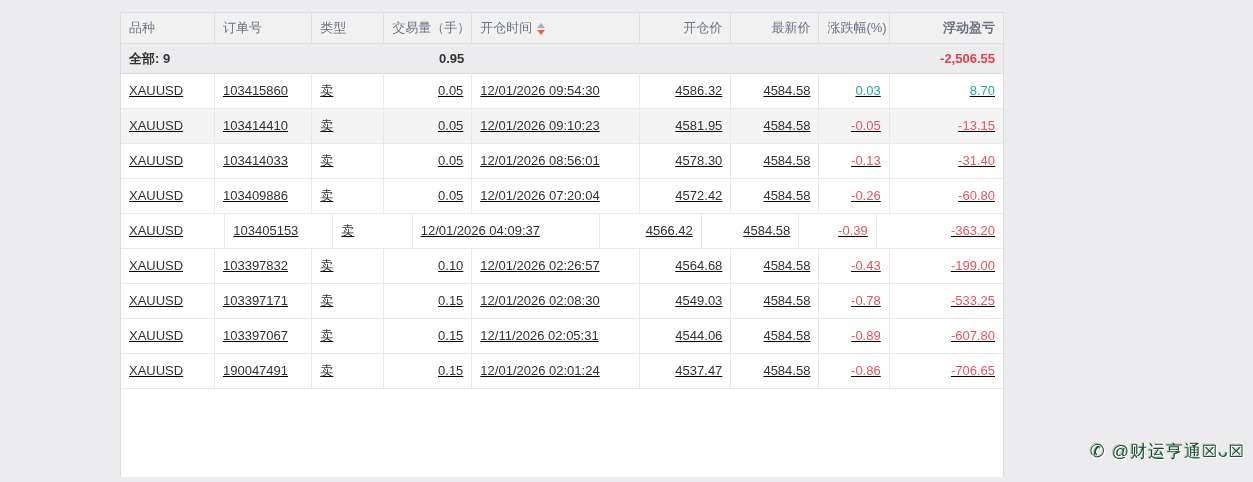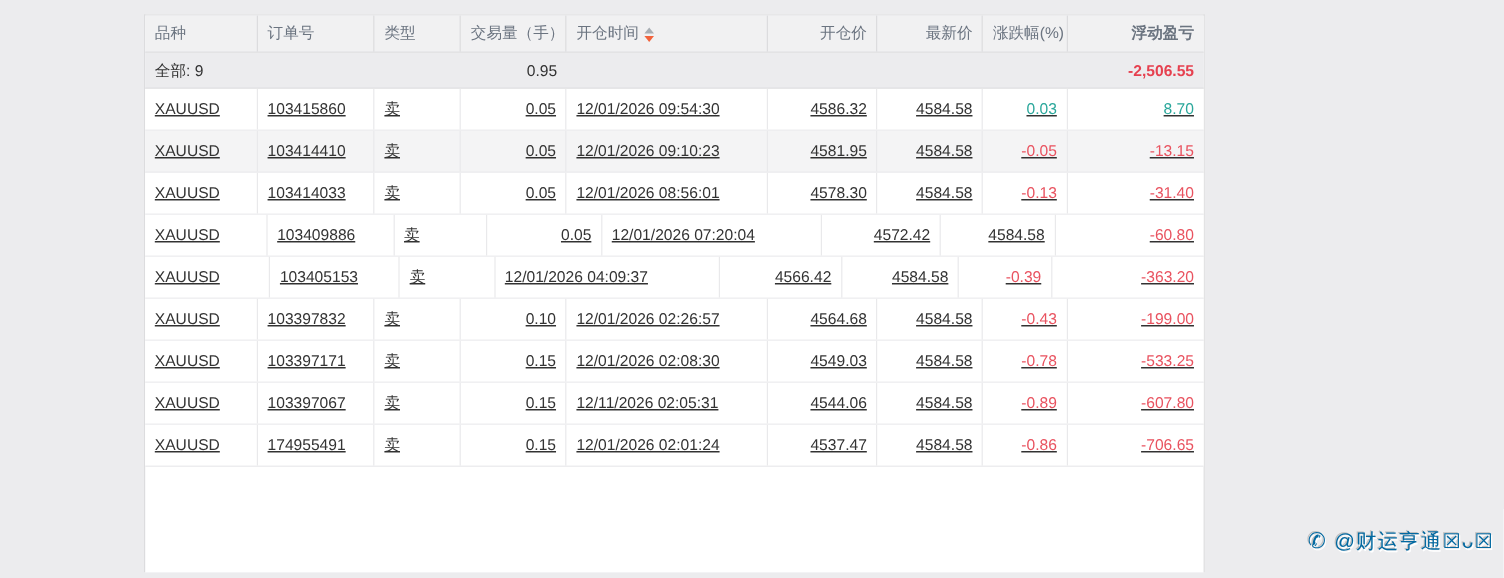--- a/index.html
+++ b/index.html
@@ -32,21 +32,21 @@
     border-right: 1px solid #dcdcde;
     white-space: nowrap;
     overflow: hidden;
   }
   .thead .th:last-child { border-right: none; font-weight: bold; }
   .summary {
     height: 30px;
     background: #ececee;
     border-bottom: 1px solid #dcdcde;
   }
-  .summary .td { border-right: none; font-weight: normal; color: #333; line-height: 29px; }
+  .summary .td { border-right: none; font-weight: bold; color: #333; line-height: 29px; }
   .summary .loss-total { font-weight: bold; }
   .tr {
     height: 35px;
     border-bottom: 1px solid #e9e9eb;
     background: #fff;
     text-decoration: underline;
   }
   .tr.highlighted { background: #f4f4f5; }
   .td {
     font-size: 13px;
@@ -83,21 +83,21 @@
     border-left: 4px solid transparent;
     border-right: 4px solid transparent;
   }
   .sort-icon .tri-up   { border-bottom: 5px solid #a8aeb4; margin-bottom: 2px; }
   .sort-icon .tri-down { border-top: 5px solid #f2633c; }
   .watermark {
     position: absolute;
     right: 8px; bottom: 19px;
     font-size: 17px;
     letter-spacing: 1px;
-    color: #0369a1;
+    color: #14532d;
     text-shadow: 1px 1px 0 #ffffff, -1px -1px 0 #bfbfbf;
     white-space: nowrap;
     pointer-events: none;
   }
   .watermark .wm-logo { font-size: 18px; margin-right: 6px; }
 </style>
 </head>
 <body>
 
 <div class="table-wrap">
@@ -160,20 +160,21 @@
         <div class="td align-right col-pl down">-31.40</div>
       </div>
       <div class="tr">
         <div class="td align-left col-symbol">XAUUSD</div>
         <div class="td align-left col-order">103409886</div>
         <div class="td align-left col-type">卖</div>
         <div class="td align-right col-volume">0.05</div>
         <div class="td align-left col-open_time">12/01/2026 07:20:04</div>
         <div class="td align-right col-open_price">4572.42</div>
         <div class="td align-right col-last_price">4584.58</div>
+        <div class="td align-right col-change_pct down">-0.26</div>
         <div class="td align-right col-pl down">-60.80</div>
       </div>
       <div class="tr">
         <div class="td align-left col-symbol">XAUUSD</div>
         <div class="td align-left col-order">103405153</div>
         <div class="td align-left col-type">卖</div>
         <div class="td align-left col-open_time">12/01/2026 04:09:37</div>
         <div class="td align-right col-open_price">4566.42</div>
         <div class="td align-right col-last_price">4584.58</div>
         <div class="td align-right col-change_pct down">-0.39</div>
@@ -207,21 +208,21 @@
         <div class="td align-left col-type">卖</div>
         <div class="td align-right col-volume">0.15</div>
         <div class="td align-left col-open_time">12/11/2026 02:05:31</div>
         <div class="td align-right col-open_price">4544.06</div>
         <div class="td align-right col-last_price">4584.58</div>
         <div class="td align-right col-change_pct down">-0.89</div>
         <div class="td align-right col-pl down">-607.80</div>
       </div>
       <div class="tr">
         <div class="td align-left col-symbol">XAUUSD</div>
-        <div class="td align-left col-order">174955491</div>
+        <div class="td align-left col-order">190047491</div>
         <div class="td align-left col-type">卖</div>
         <div class="td align-right col-volume">0.15</div>
         <div class="td align-left col-open_time">12/01/2026 02:01:24</div>
         <div class="td align-right col-open_price">4537.47</div>
         <div class="td align-right col-last_price">4584.58</div>
         <div class="td align-right col-change_pct down">-0.86</div>
         <div class="td align-right col-pl down">-706.65</div>
       </div>
     </div>
 </div>

